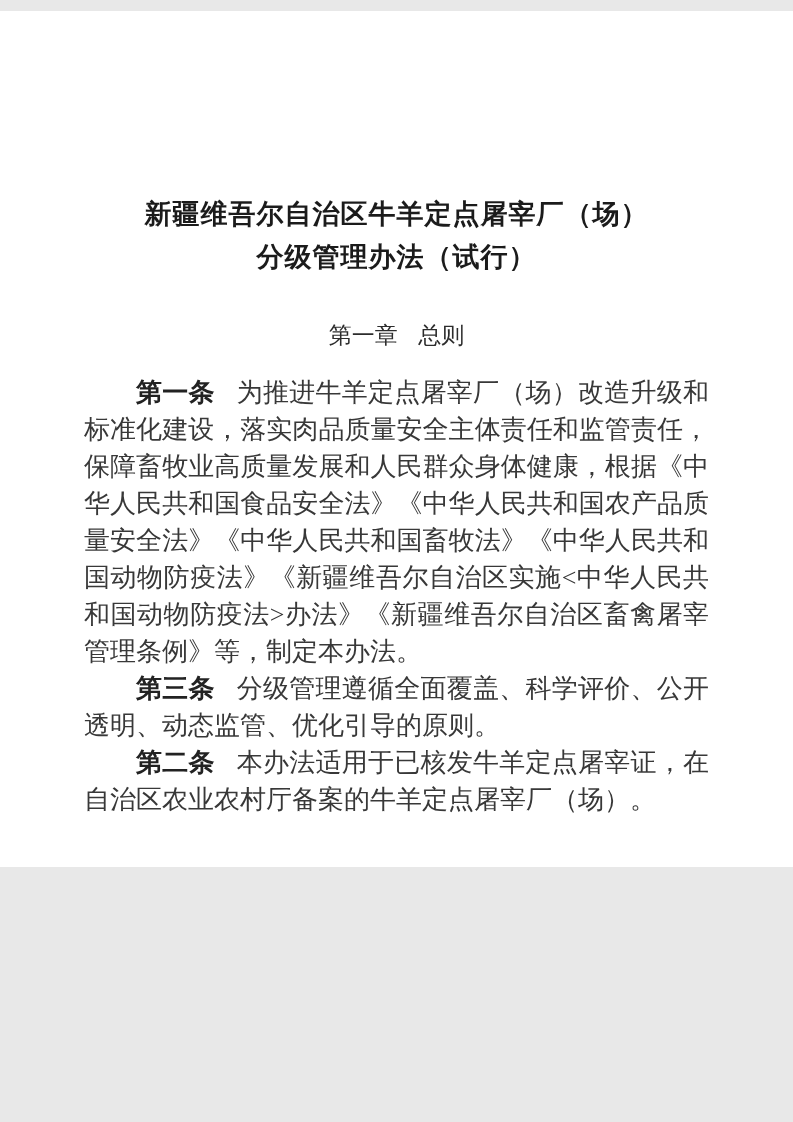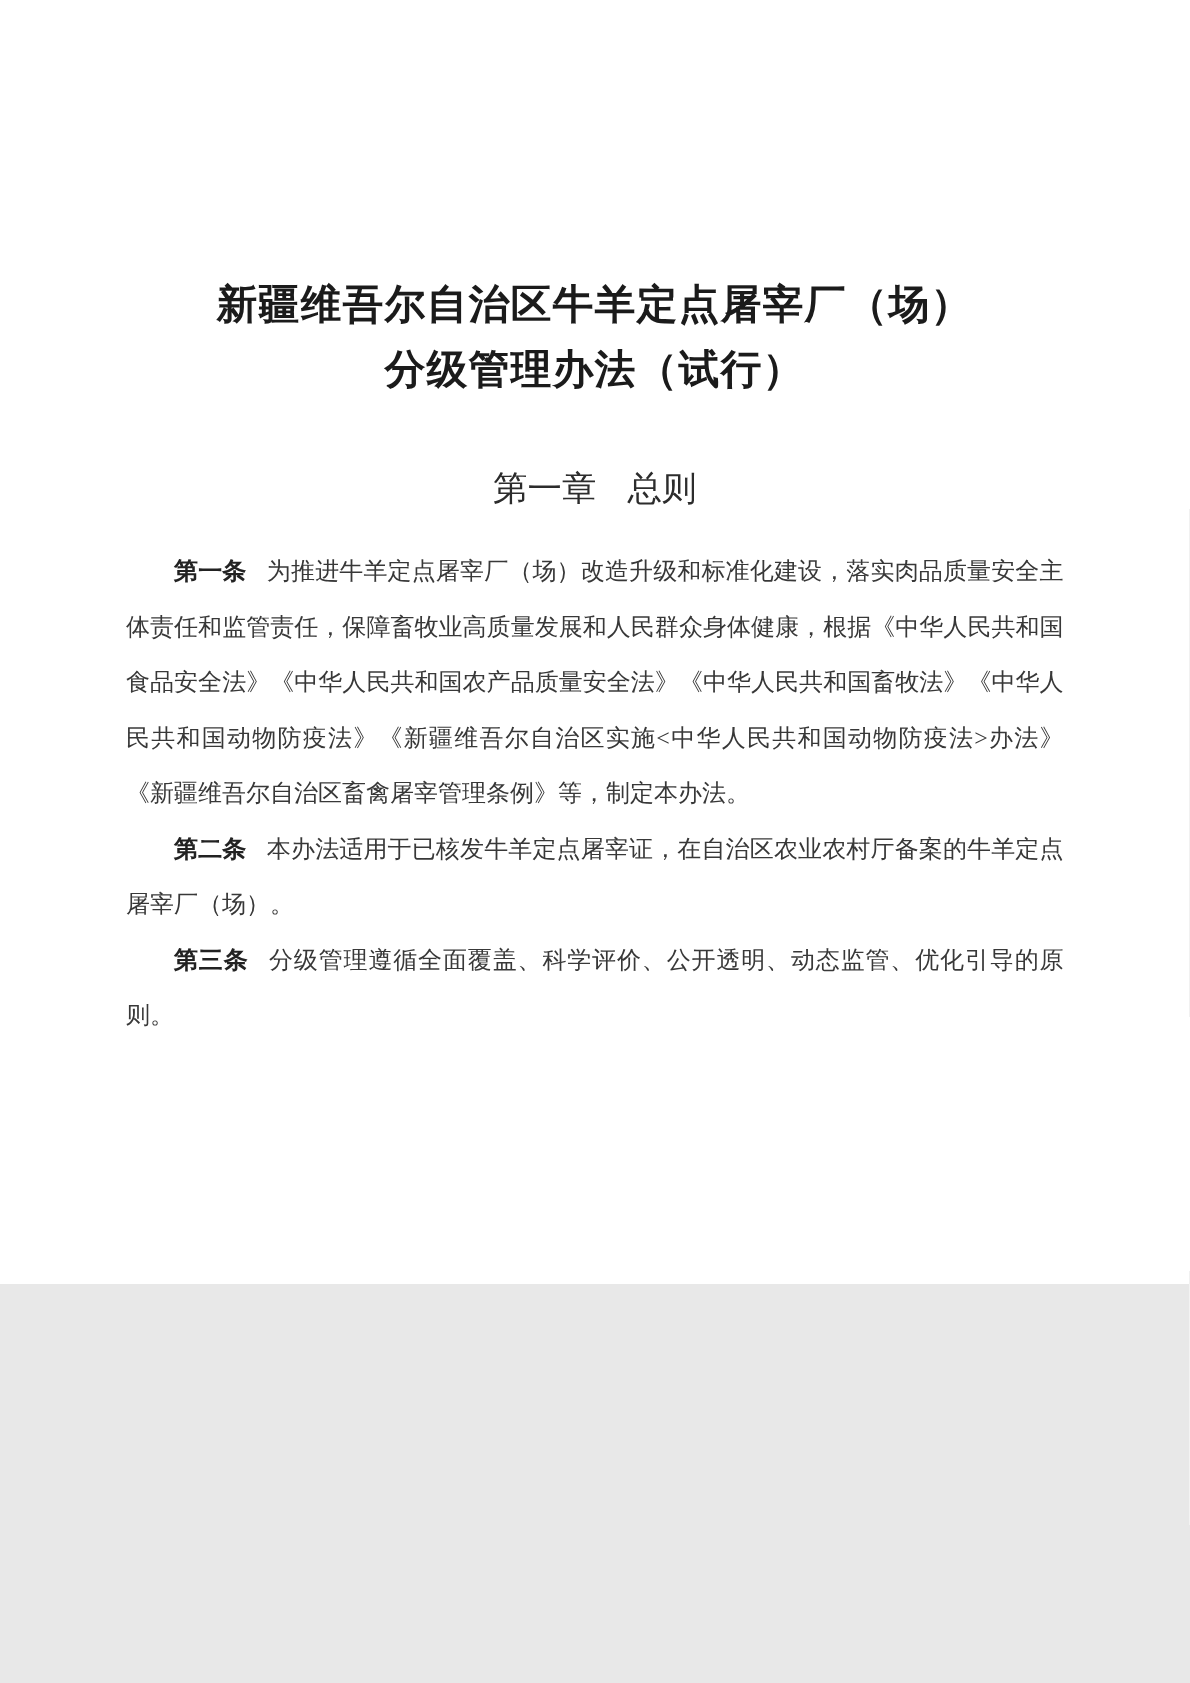--- a/index.html
+++ b/index.html
@@ -4,54 +4,54 @@
 <style>
   html, body {
     margin: 0;
     padding: 0;
     background: #e8e8e8;
   }
   .page {
     position: relative;
     width: 793px;
     height: 856px;
-    margin: 0 auto;
+    margin: 11px auto;
     background: #ffffff;
     overflow: hidden;
     font-family: "Liberation Serif", "DejaVu Serif", serif;
     color: #2f2f2f;
   }
   .doc-title {
     margin: 182px 70px 0 70px;
     text-align: center;
     font-size: 27px;
     line-height: 43px;
     font-weight: bold;
     color: #1b1b1b;
     letter-spacing: 1px;
   }
   .doc-title .title-line {
     display: block;
   }
   .chapter-heading {
     margin: 42px 84px 0 84px;
     text-align: center;
-    font-family: Liberation Sans, sans-serif;
+    font-family: Liberation Serif, serif;
     font-size: 23px;
     line-height: 30px;
     font-weight: normal;
     color: #2c2c2c;
   }
   .chapter-heading .chapter-number {
     margin-right: 0.9em;
   }
   .doc-body {
     margin: 23px 84px 0 84px;
     width: 625px;
-    font-size: 16px;
+    font-size: 26px;
     line-height: 37px;
     text-align: justify;
     text-justify: inter-ideograph;
     color: #383838;
   }
   .article {
     margin: 0;
     text-indent: 2em;
   }
   .article-label {
@@ -82,25 +82,25 @@
     <span class="chapter-number">第一章</span><span class="chapter-title">总则</span>
   </h2>
 
   <div class="doc-body">
 
     <p class="article">
       <span class="article-label">第一条</span><span class="article-text">为推进牛羊定点屠宰厂（场）改造升级和标准化建设，落实肉品质量安全主体责任和监管责任，保障畜牧业高质量发展和人民群众身体健康，根据《中华人民共和国食品安全法》《中华人民共和国农产品质量安全法》《中华人民共和国畜牧法》《中华人民共和国动物防疫法》《新疆维吾尔自治区实施&lt;中华人民共和国动物防疫法&gt;办法》《新疆维吾尔自治区畜禽屠宰管理条例》等，制定本办法。</span>
     </p>
 
     <p class="article">
-      <span class="article-label">第二条</span><span class="article-text">本办法适用于已核发牛羊定点屠宰证，在自治区农业农村厅备案的牛羊定点屠宰厂（场）。</span>
+      <span class="article-label">第三条</span><span class="article-text">分级管理遵循全面覆盖、科学评价、公开透明、动态监管、优化引导的原则。</span>
     </p>
 
     <p class="article">
-      <span class="article-label">第三条</span><span class="article-text">分级管理遵循全面覆盖、科学评价、公开透明、动态监管、优化引导的原则。</span>
+      <span class="article-label">第二条</span><span class="article-text">本办法适用于已核发牛羊定点屠宰证，在自治区农业农村厅备案的牛羊定点屠宰厂（场）。</span>
     </p>
 
 
 
   </div>
 
   <div class="page-number">— 2 —</div>
 
 </div>
 

